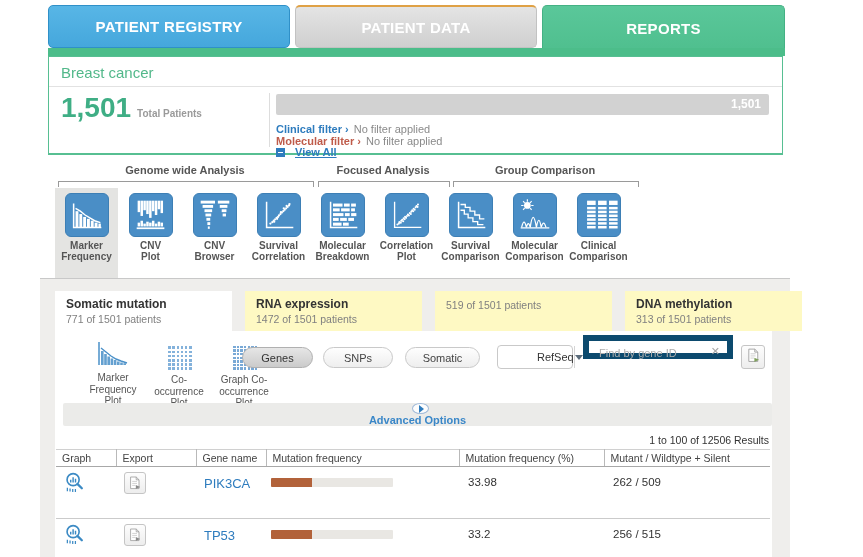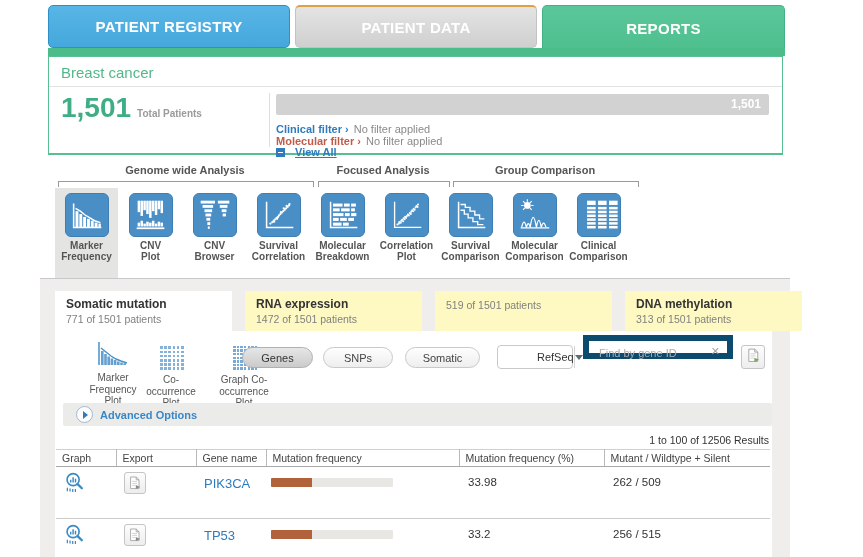--- a/index.html
+++ b/index.html
@@ -53,21 +53,21 @@
   
   .bottom{position:absolute;left:40px;top:278px;width:750px;height:279px;background:#efeeec;border-top:1px solid #c8c8c8;}
   .data-tabs{position:absolute;left:15px;top:12px;display:flex;gap:13px;}
   .data-tab{width:177px;height:40px;box-sizing:border-box;background:#fef9c3;padding:6px 11px;cursor:pointer;}
   .data-tab.active{background:#fff;}
   .dt-title{font-size:12px;font-weight:bold;color:#333;}
   .dt-sub{font-size:10.5px;color:#808080;margin-top:2px;}
   .content{position:absolute;left:15px;top:52px;width:717px;height:227px;background:#fff;}
 
   .plot-mode{position:absolute;text-align:center;cursor:pointer;}
-  .pm1{left:20px;top:8px;width:76px;} .pm2{left:84px;top:10px;width:64px;} .pm3{left:150px;top:10px;width:78px;}
+  .pm1{left:20px;top:8px;width:76px;} .pm2{left:92px;top:10px;width:64px;} .pm3{left:150px;top:10px;width:78px;}
   .pm-icon{height:30px;display:flex;align-items:flex-end;justify-content:center;}
   .pm-label{font-size:10px;color:#555;line-height:11.5px;margin-top:3px;}
   .dotgrid{width:25px;height:25px;background-image:
       repeating-linear-gradient(0deg,#fff 0 1.3px,transparent 1.3px 4.1px),
       repeating-linear-gradient(90deg,#fff 0 1.3px,transparent 1.3px 4.1px),
       linear-gradient(#84b2db,#84b2db);}
   .dotgrid.multi{background-image:
       repeating-linear-gradient(0deg,#fff 0 1.2px,transparent 1.2px 3.6px),
       repeating-linear-gradient(90deg,#fff 0 1.2px,transparent 1.2px 3.6px),
       linear-gradient(#79a9d6,#79a9d6);}
@@ -89,21 +89,21 @@
   .searchbox input{border:none;outline:none;background:transparent;width:118px;height:20px;margin:1px 0 0 8px;
                    font-size:11px;color:#555;font-family:"Liberation Sans",sans-serif;}
   .searchbox input::placeholder{color:#adadad;}
   .search-x{position:absolute;right:7px;top:4px;font-size:11px;color:#a5a5a5;cursor:pointer;}
 
   .icon-btn{position:absolute;left:686px;top:14px;width:24px;height:24px;box-sizing:border-box;
             border:1px solid #c5c5c5;border-radius:3px;background:linear-gradient(#fdfdfd,#ededed);
             display:flex;align-items:center;justify-content:center;cursor:pointer;}
 
   .adv-bar{position:absolute;left:8px;top:72px;width:709px;height:23px;background:#ebebe9;border-radius:2px;
-           display:flex;align-items:center;cursor:pointer;}
+           display:flex;align-items:center;cursor:pointer;flex-direction:column;}
   .adv-circle{width:15px;height:15px;border-radius:50%;background:#fdfdfd;border:1px solid #9fb9d8;
               margin:0 7px 0 13px;display:flex;align-items:center;justify-content:center;}
   .adv-tri{width:0;height:0;border-top:4px solid transparent;border-bottom:4px solid transparent;
            border-left:5px solid var(--link-blue,#3a87c8);margin-left:2px;}
   .adv-label{font-size:11px;font-weight:bold;color:#3a87c8;}
 
   .results-info{position:absolute;right:3px;top:103px;font-size:10.5px;color:#333;}
 
   table.genes{position:absolute;left:1px;top:118px;width:714px;border-collapse:collapse;table-layout:fixed;
               border-top:1px solid #d0d0d0;}

